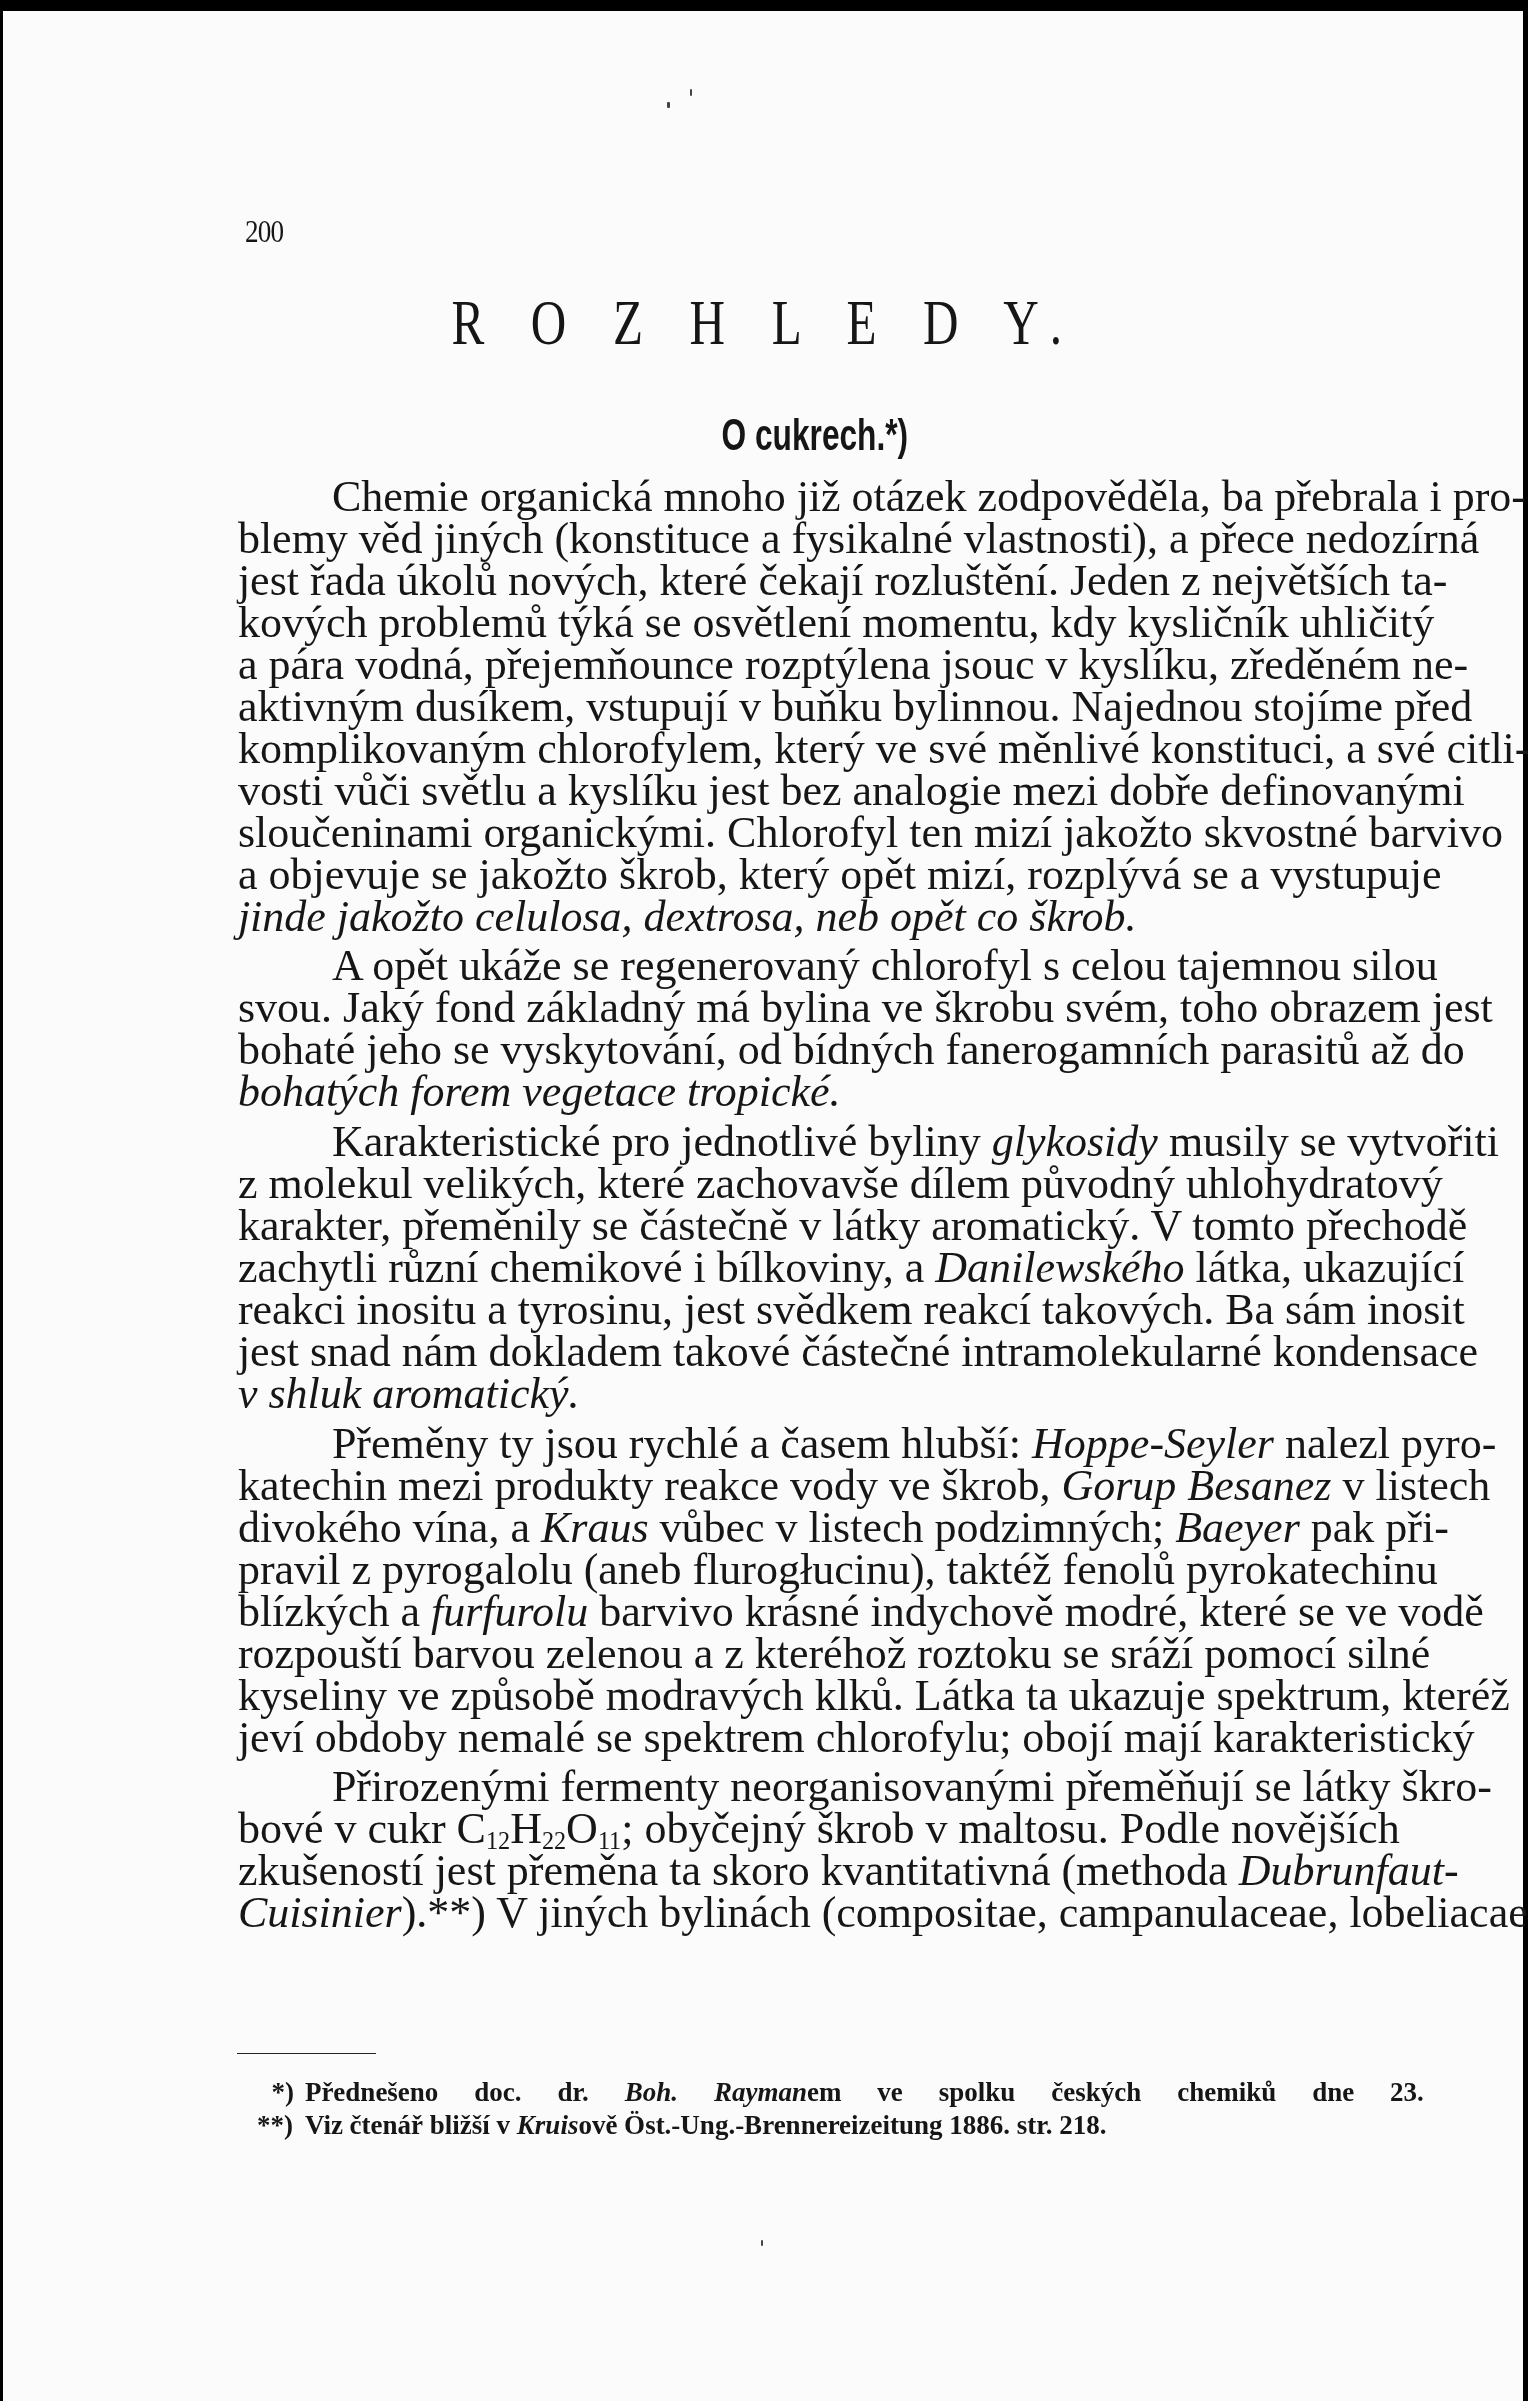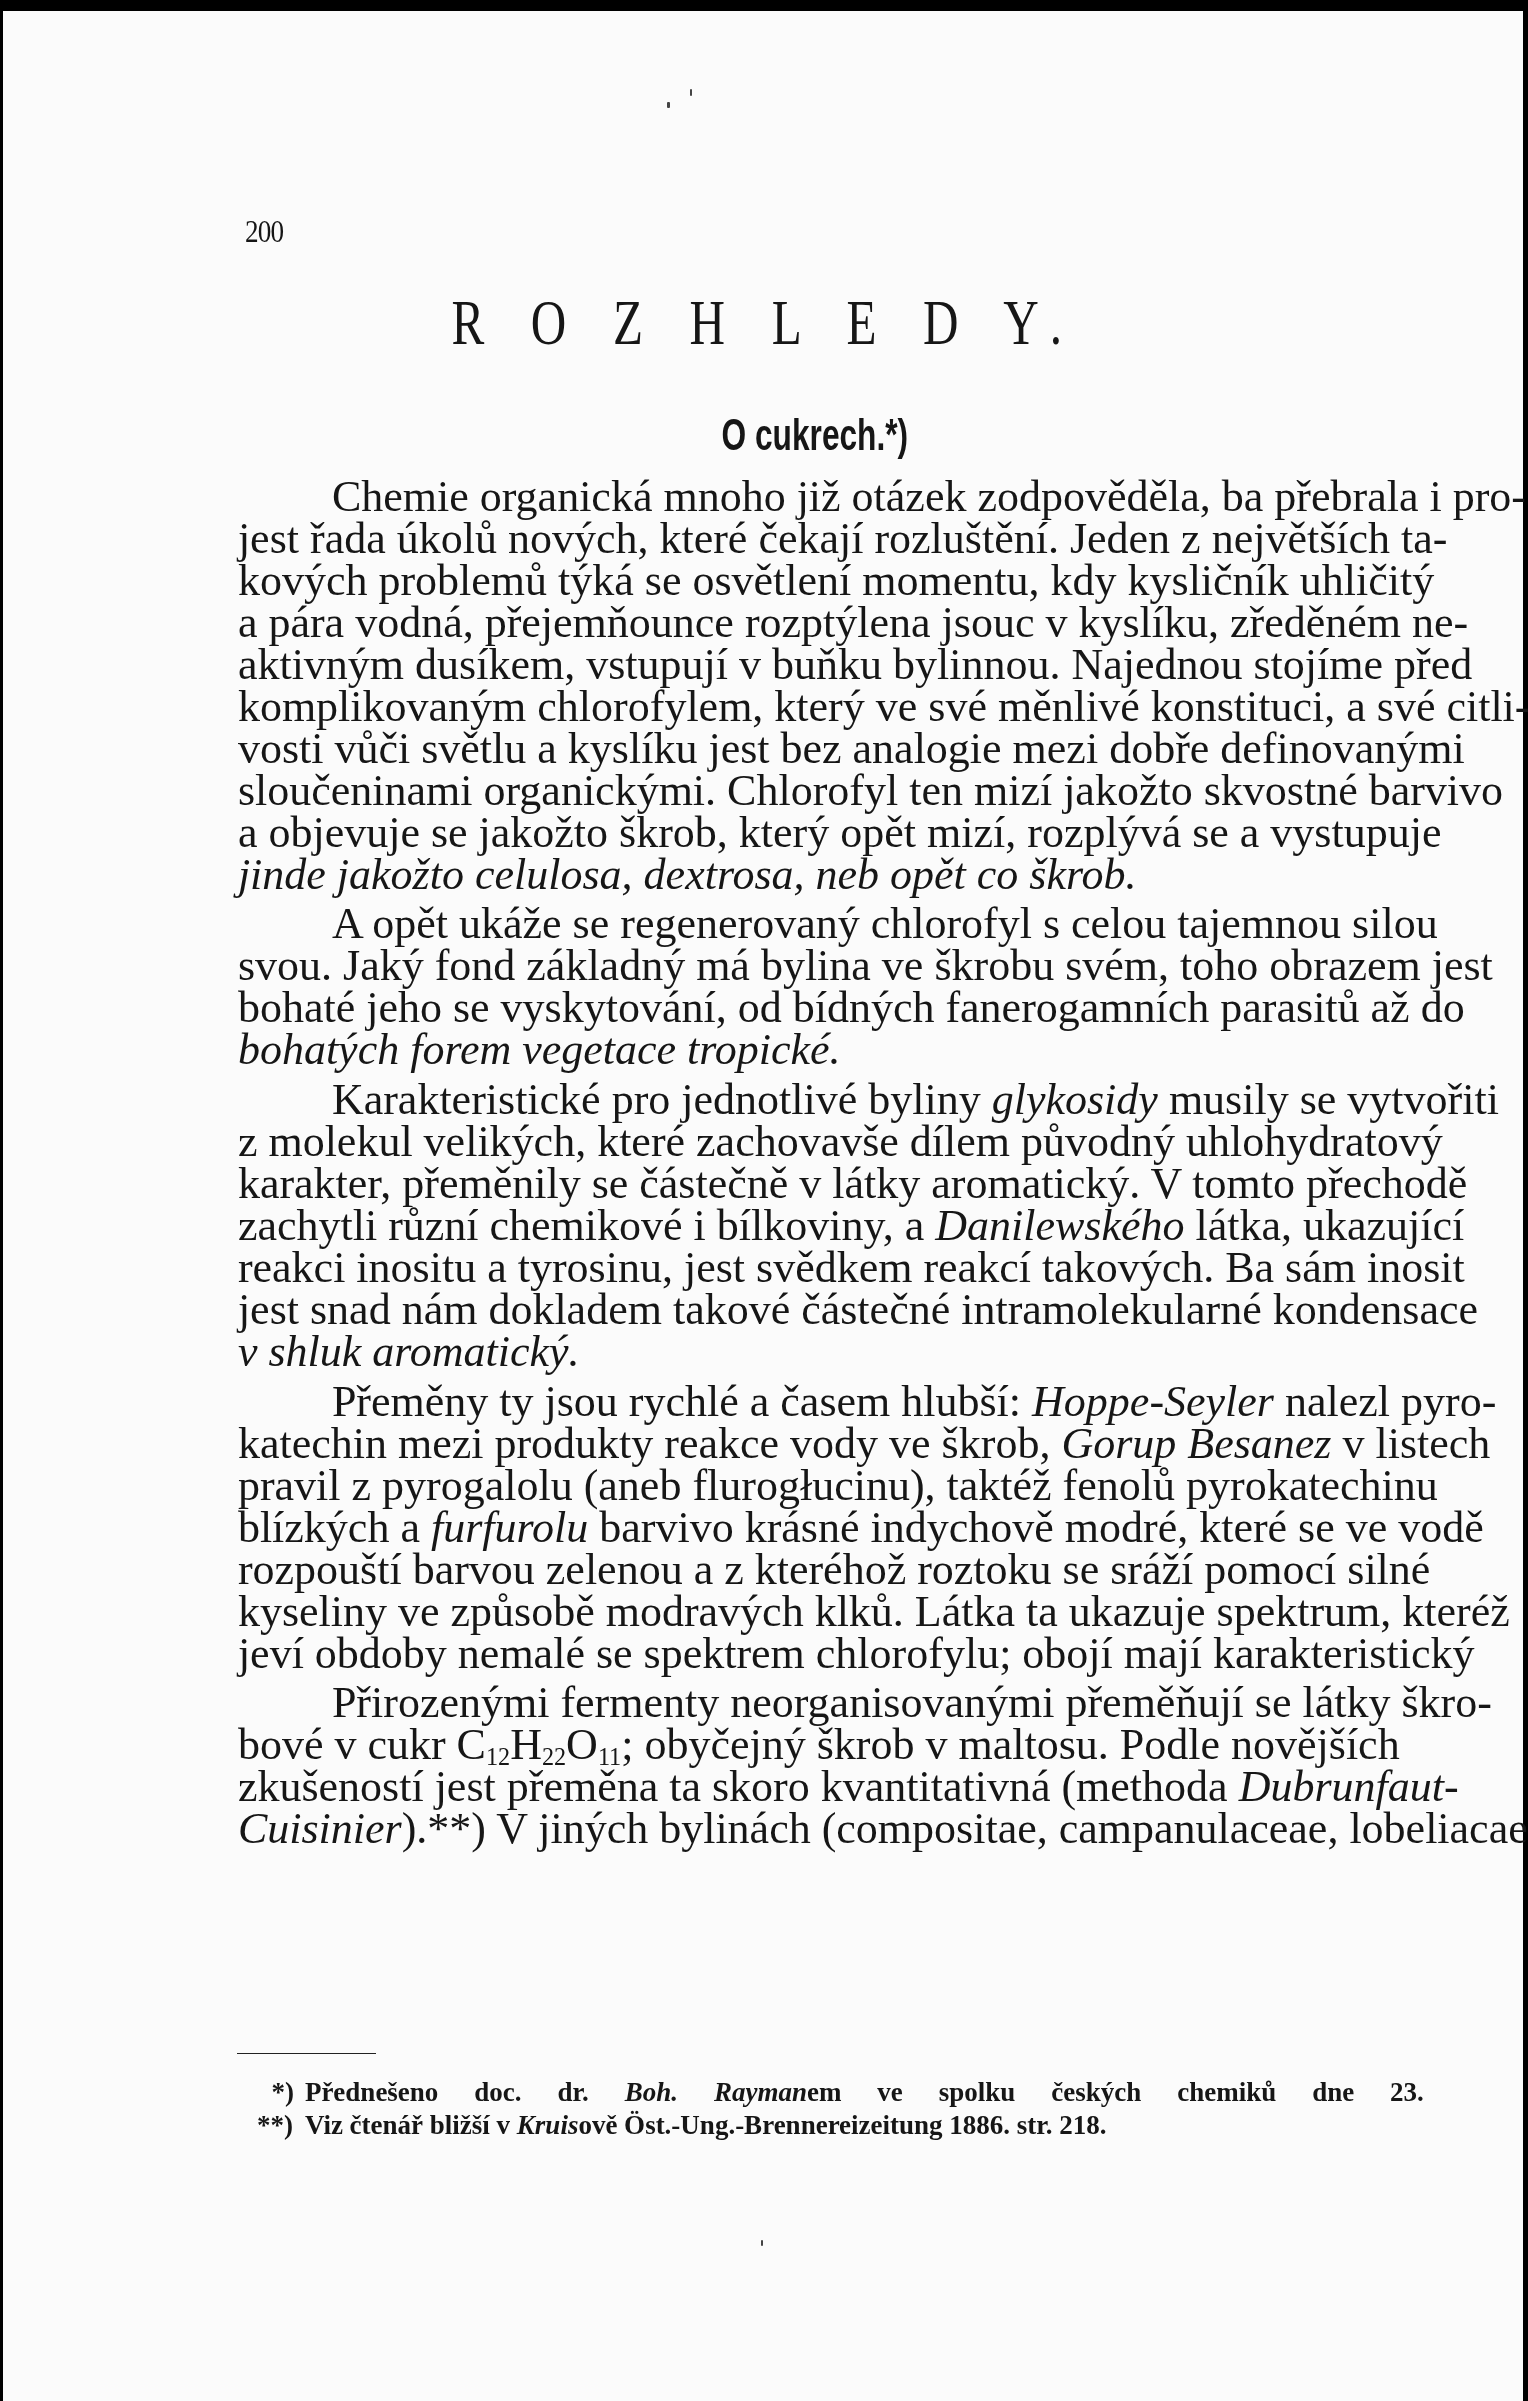--- a/index.html
+++ b/index.html
@@ -128,20 +128,21 @@
 <body>
 
 <div class="page">
   <div class="page-number">200</div>
   <div class="section-title">R O Z H L E D Y.</div>
   <div class="article-title">O cukrech.*)</div>
 
   <div class="body-text" id="body-text">
       <div class="para">
         <span class="ln first">Chemie organická mnoho již otázek zodpověděla, ba přebrala i pro-</span>
+        <span class="ln">blemy věd jiných (konstituce a fysikalné vlastnosti), a přece nedozírná</span>
         <span class="ln">jest řada úkolů nových, které čekají rozluštění. Jeden z největších ta-</span>
         <span class="ln">kových problemů týká se osvětlení momentu, kdy kysličník uhličitý</span>
         <span class="ln">a pára vodná, přejemňounce rozptýlena jsouc v kyslíku, zředěném ne-</span>
         <span class="ln">aktivným dusíkem, vstupují v buňku bylinnou. Najednou stojíme před</span>
         <span class="ln">komplikovaným chlorofylem, který ve své měnlivé konstituci, a své citli-</span>
         <span class="ln">vosti vůči světlu a kyslíku jest bez analogie mezi dobře definovanými</span>
         <span class="ln">sloučeninami organickými. Chlorofyl ten mizí jakožto skvostné barvivo</span>
         <span class="ln">a objevuje se jakožto škrob, který opět mizí, rozplývá se a vystupuje</span>
         <span class="ln last">jinde jakožto celulosa, dextrosa, neb opět co škrob.</span>
       </div>
@@ -156,20 +157,21 @@
         <span class="ln">z molekul velikých, které zachovavše dílem původný uhlohydratový</span>
         <span class="ln">karakter, přeměnily se částečně v látky aromatický. V tomto přechodě</span>
         <span class="ln">zachytli různí chemikové i bílkoviny, a <span class="it">Danilewského</span> látka, ukazující</span>
         <span class="ln">reakci inositu a tyrosinu, jest svědkem reakcí takových. Ba sám inosit</span>
         <span class="ln">jest snad nám dokladem takové částečné intramolekularné kondensace</span>
         <span class="ln last">v shluk aromatický.</span>
       </div>
       <div class="para">
         <span class="ln first">Přeměny ty jsou rychlé a časem hlubší: <span class="it">Hoppe-Seyler</span> nalezl pyro-</span>
         <span class="ln">katechin mezi produkty reakce vody ve škrob, <span class="it">Gorup Besanez</span> v listech</span>
+        <span class="ln">divokého vína, a <span class="it">Kraus</span> vůbec v listech podzimných; <span class="it">Baeyer</span> pak při-</span>
         <span class="ln">pravil z pyrogalolu (aneb flurogłucinu), taktéž fenolů pyrokatechinu</span>
         <span class="ln">blízkých a <span class="it">furfurolu</span> barvivo krásné indychově modré, které se ve vodě</span>
         <span class="ln">rozpouští barvou zelenou a z kteréhož roztoku se sráží pomocí silné</span>
         <span class="ln">kyseliny ve způsobě modravých klků. Látka ta ukazuje spektrum, kteréž</span>
         <span class="ln">jeví obdoby nemalé se spektrem chlorofylu; obojí mají karakteristický</span>
       </div>
       <div class="para">
         <span class="ln first">Přirozenými fermenty neorganisovanými přeměňují se látky škro-</span>
         <span class="ln">bové v cukr C<sub>12</sub>H<sub>22</sub>O<sub>11</sub>; obyčejný škrob v maltosu. Podle novějších</span>
         <span class="ln">zkušeností jest přeměna ta skoro kvantitativná (methoda <span class="it">Dubrunfaut-</span></span>

